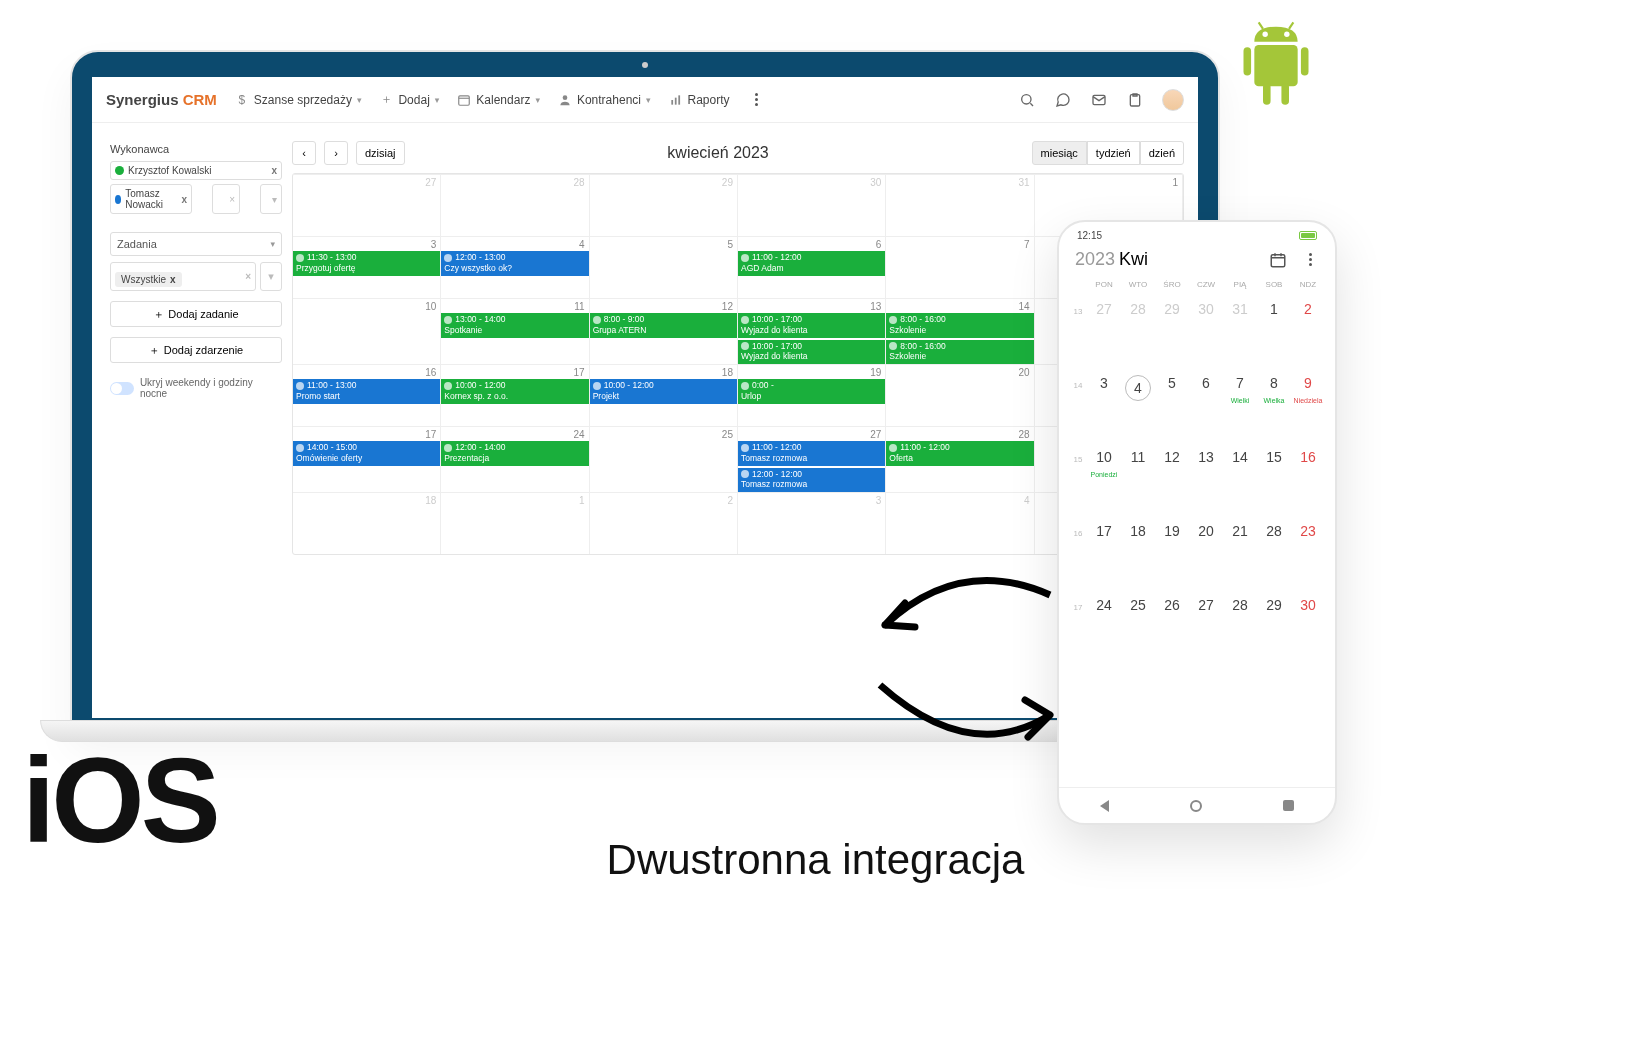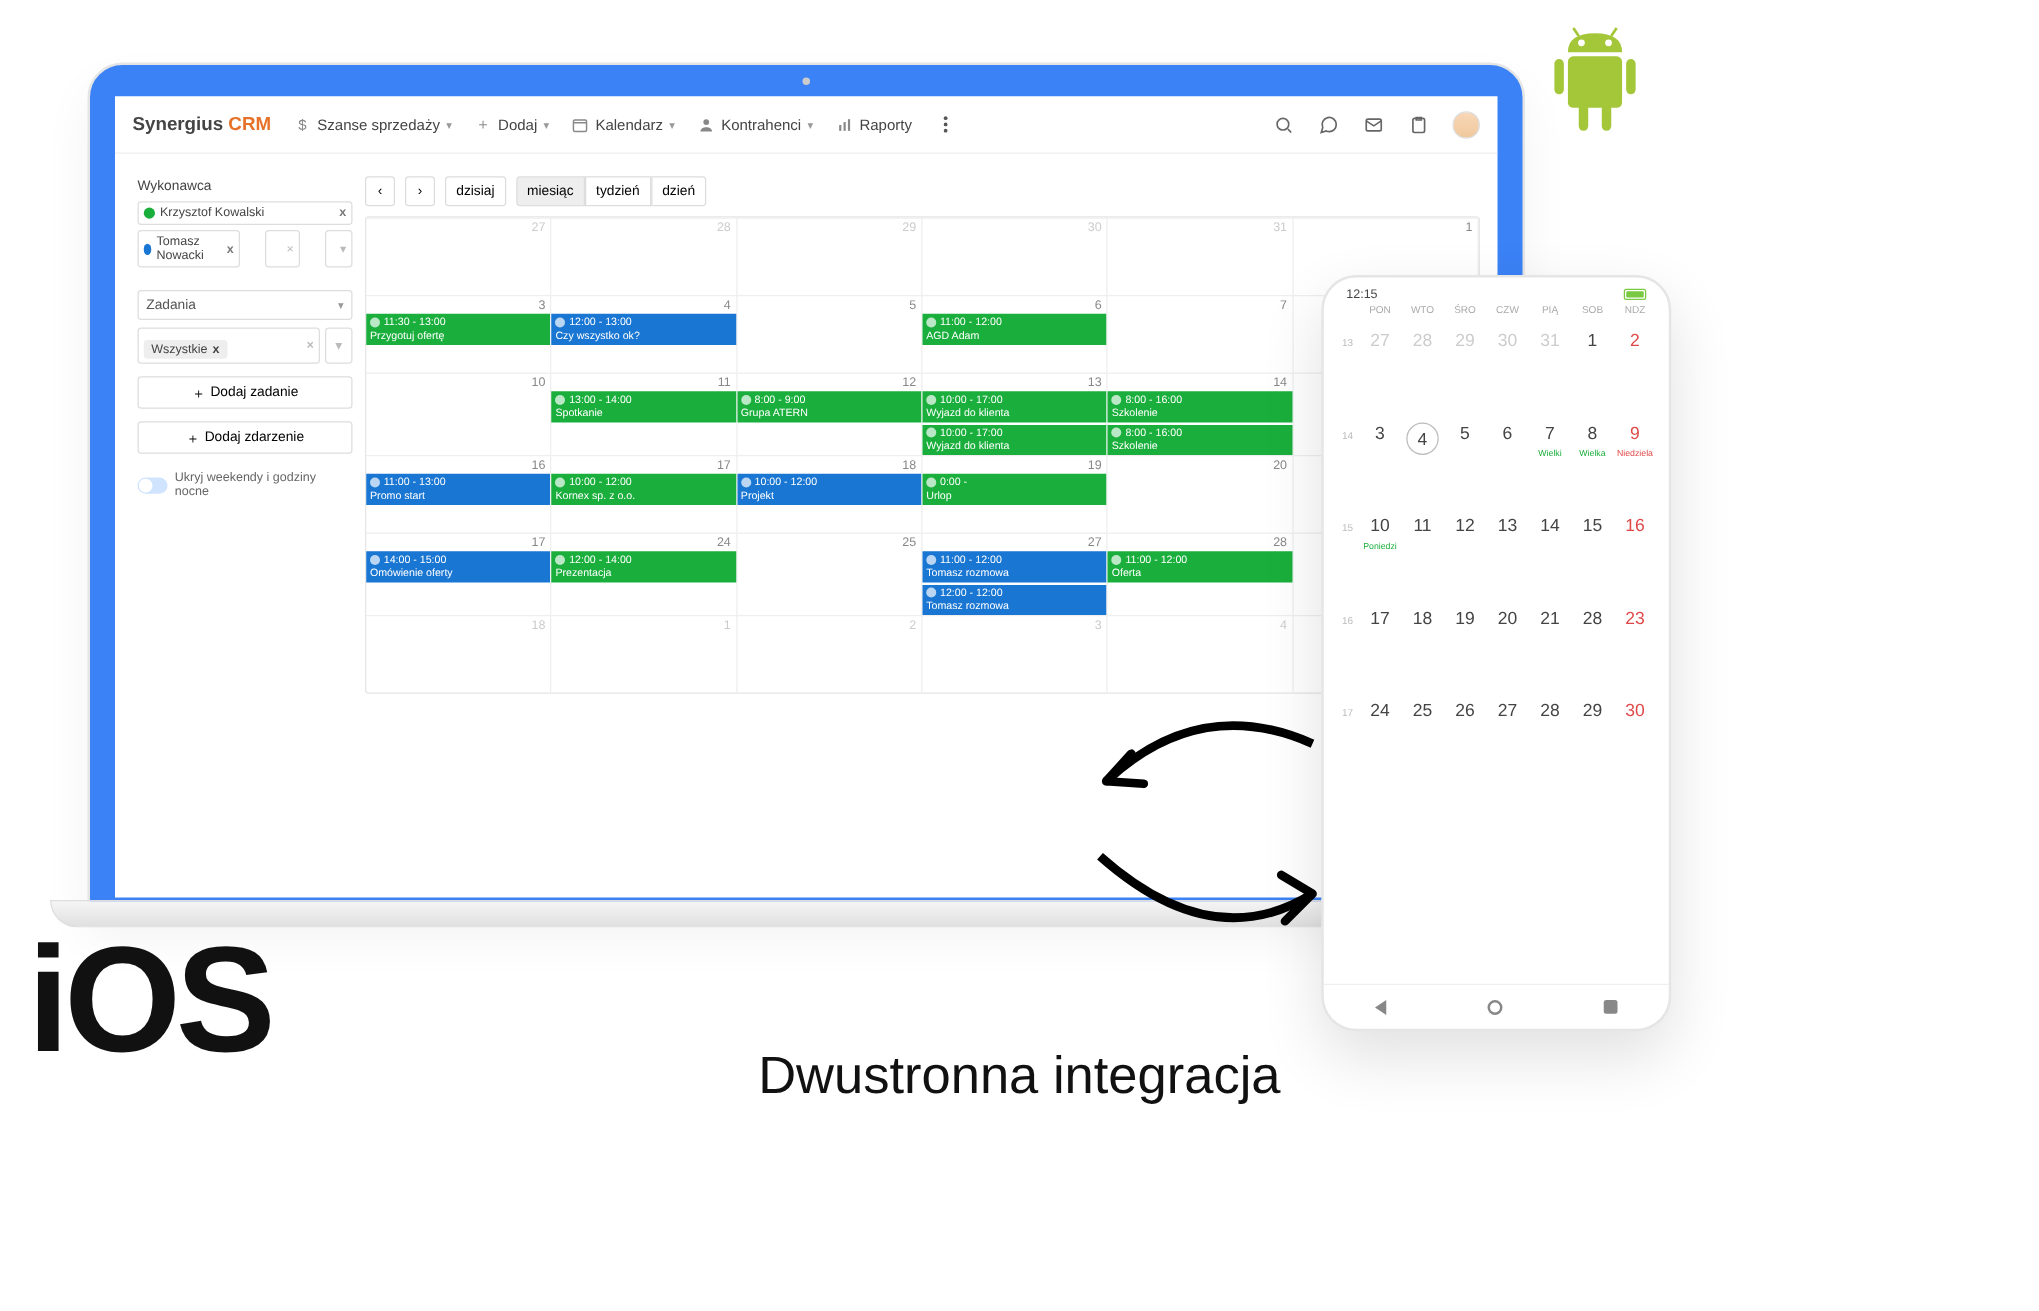--- a/index.html
+++ b/index.html
@@ -1,21 +1,21 @@
 <!DOCTYPE html>
 <html><head>
 <meta charset="utf-8">
 <style>
 * { box-sizing: border-box; margin: 0; padding: 0; font-family: -apple-system, BlinkMacSystemFont, "Segoe UI", Arial, sans-serif; }
 body { background: #ffffff; width: 1631px; height: 1049px; position: relative; overflow: hidden; }
 
 
 .laptop {
   position: absolute; left: 70px; top: 50px; width: 1150px; height: 680px;
-  background: #3b82f6; border-radius: 28px 28px 0 0; border: 2px solid #e5e5e5;
+  background: #0c4a6e; border-radius: 28px 28px 0 0; border: 2px solid #e5e5e5;
   box-shadow: 0 20px 40px rgba(0,0,0,0.05);
 }
 .laptop-base {
   position: absolute; left: 40px; top: 720px; width: 1210px; height: 22px;
   background: linear-gradient(#f5f5f5,#e0e0e0);
   border-radius: 0 0 30px 30px; border: 1px solid #ddd;
 }
 .camera { position:absolute; top:10px; left:50%; transform:translateX(-50%); width:6px; height:6px; border-radius:50%; background:#ccc; }
 .screen { position:absolute; inset:25px 20px 10px 20px; background:#fff; overflow:hidden; }
 
@@ -243,20 +243,21 @@
           <span class="toggle"></span>
           <span>Ukryj weekendy i godziny nocne</span>
         </div>
       </div>
 
       <div class="main">
         <div class="cal-head">
           <button class="nav-btn">‹</button>
           <button class="nav-btn">›</button>
           <button class="today-btn">dzisiaj</button>
+          <div class="cal-title">kwiecień 2023</div>
           <div class="view-seg">
             <button class="active">miesiąc</button>
             <button>tydzień</button>
             <button>dzień</button>
           </div>
         </div>
         <div class="cal-grid">
           <div id="weeks">
               <div class="week">
                 <div class="cell dim">
@@ -455,20 +456,39 @@
       </div>
     </div>
   </div>
 </div>
 <div class="laptop-base"></div>
 
 <div class="phone">
   <div class="ph-status">
     <span>12:15</span>
     <span class="batt"></span>
+  </div>
+  <div class="ph-head">
+    <div class="ph-title">
+      <span class="yr">2023</span><span>Kwi</span>
+    </div>
+    <div class="ph-head-spacer"></div>
+    <span class="ph-ic">
+      <svg width="18" height="18" viewBox="0 0 24 24" fill="none" stroke="currentColor" stroke-width="2">
+          <rect x="3" y="5" width="18" height="16" rx="2"></rect>
+          <path d="M3 9h18M8 3v4M16 3v4"></path>
+        </svg>
+    </span>
+    <span class="ph-ic">
+        <span class="dots-v">
+          <span></span>
+          <span></span>
+          <span></span>
+        </span>
+      </span>
   </div>
   <div class="ph-dow" id="ph-dow">
       <div></div>
       <div>PON</div>
       <div>WTO</div>
       <div>ŚRO</div>
       <div>CZW</div>
       <div>PIĄ</div>
       <div>SOB</div>
       <div>NDZ</div>

